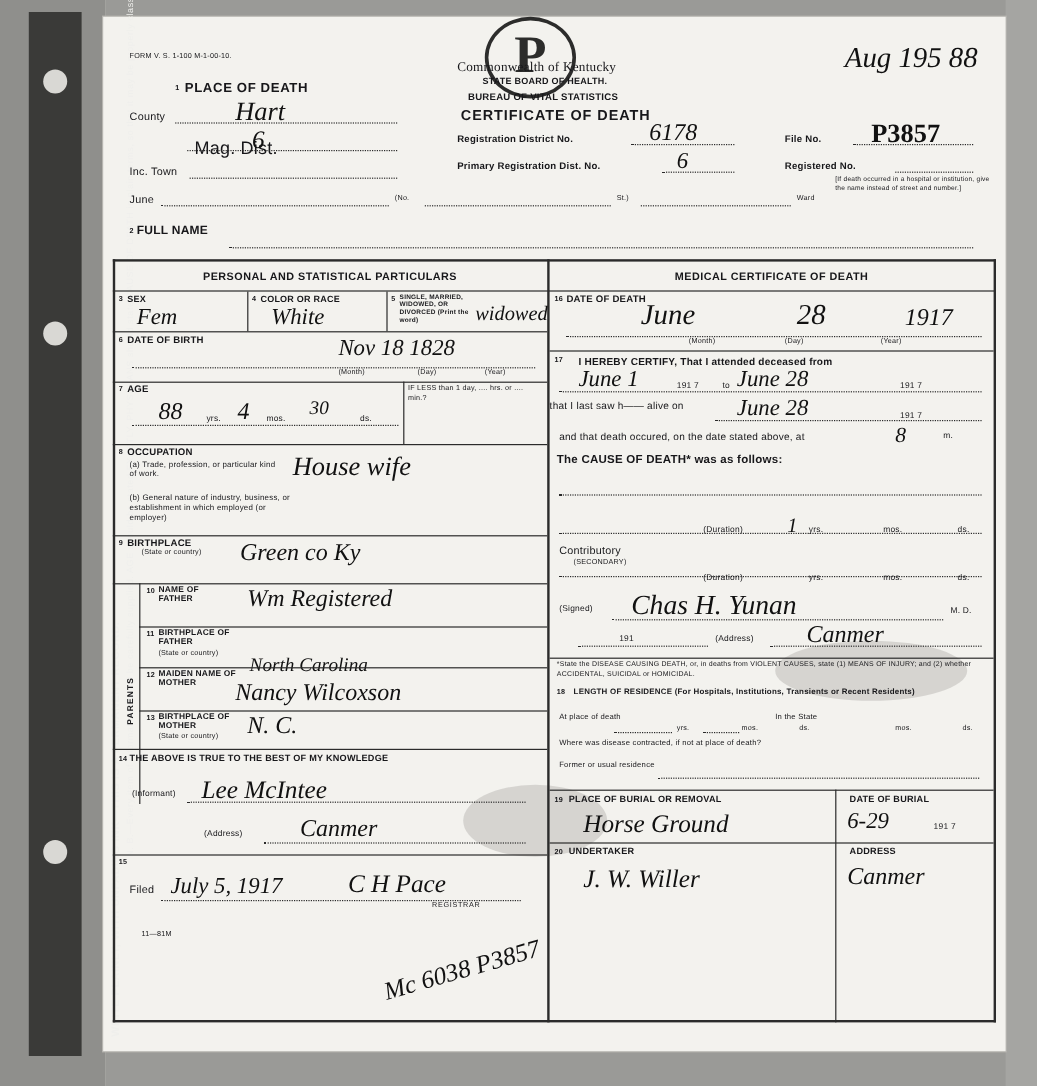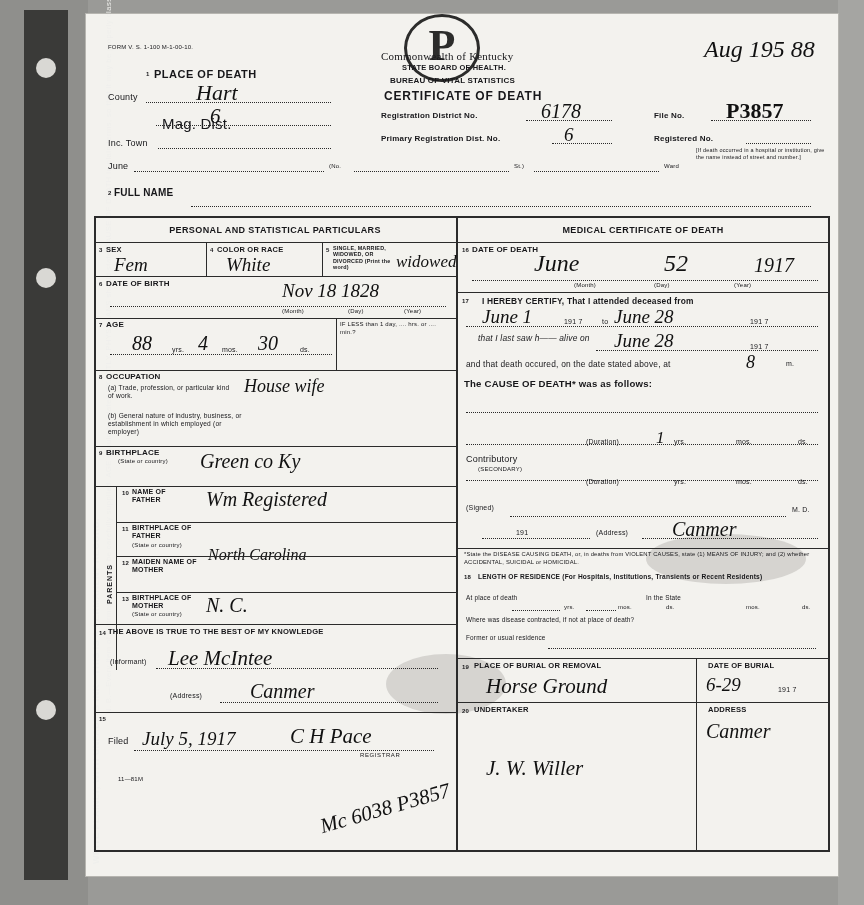--- a/index.html
+++ b/index.html
@@ -176,28 +176,28 @@
 
     <div class="lbl tiny" style="left:13px;top:308px;">7</div>
     <div class="lbl" style="left:20px;top:306px;font-size:8px;">AGE</div>
     <div class="rule" style="left:250px;top:304px;width:1px;height:52px;"></div>
     <div class="lbl norm" style="left:254px;top:307px;width:112px;font-size:6px;line-height:1.3;">IF LESS than 1 day, .... hrs. or .... min.?</div>
     <div class="dots" style="left:24px;top:340px;width:222px;"></div>
     <div class="hand" style="left:46px;top:318px;font-size:20px;">88</div>
     <div class="lbl norm sm" style="left:86px;top:332px;">yrs.</div>
     <div class="hand" style="left:112px;top:318px;font-size:20px;">4</div>
     <div class="lbl norm sm" style="left:136px;top:332px;">mos.</div>
-    <div class="hand" style="left:172px;top:318px;font-size:20px;">30</div>
+    <div class="hand" style="left:172px;top:318px;font-size:16px;">30</div>
     <div class="lbl norm sm" style="left:214px;top:332px;">ds.</div>
     <div class="rule" style="left:8px;top:356px;width:362px;height:1px;"></div>
 
     <div class="lbl tiny" style="left:13px;top:360px;">8</div>
     <div class="lbl" style="left:20px;top:358px;font-size:8px;">OCCUPATION</div>
     <div class="lbl norm" style="left:22px;top:370px;width:128px;font-size:6.6px;line-height:1.25;">(a) Trade, profession, or particular kind of work.</div>
-    <div class="hand" style="left:158px;top:362px;font-size:18px;">House wife</div>
+    <div class="hand" style="left:158px;top:362px;font-size:22px;">House wife</div>
     <div class="lbl norm" style="left:22px;top:398px;width:140px;font-size:6.6px;line-height:1.25;">(b) General nature of industry, business, or establishment in which employed (or employer)</div>
     <div class="hand" style="left:178px;top:398px;font-size:18px;"></div>
     <div class="rule" style="left:8px;top:432px;width:362px;height:1px;"></div>
 
     <div class="lbl tiny" style="left:13px;top:436px;">9</div>
     <div class="lbl" style="left:20px;top:434px;font-size:8px;">BIRTHPLACE</div>
     <div class="lbl norm tiny" style="left:32px;top:444px;">(State or country)</div>
     <div class="hand" style="left:114px;top:436px;font-size:20px;">Green co Ky</div>
     <div class="rule" style="left:8px;top:472px;width:362px;height:1px;"></div>
 
@@ -210,20 +210,21 @@
     <div class="rule" style="left:30px;top:508px;width:340px;height:1px;"></div>
 
     <div class="lbl tiny" style="left:36px;top:512px;">11</div>
     <div class="lbl" style="left:46px;top:510px;width:70px;font-size:7px;line-height:1.2;">BIRTHPLACE OF FATHER</div>
     <div class="lbl norm tiny" style="left:46px;top:528px;">(State or country)</div>
     <div class="hand" style="left:122px;top:532px;font-size:16px;">North Carolina</div>
     <div class="rule" style="left:30px;top:542px;width:340px;height:1px;"></div>
 
     <div class="lbl tiny" style="left:36px;top:546px;">12</div>
     <div class="lbl" style="left:46px;top:544px;width:66px;font-size:7px;line-height:1.2;">MAIDEN NAME OF MOTHER</div>
+    <div class="hand" style="left:110px;top:552px;font-size:20px;">Nancy Wilcoxson</div>
     <div class="rule" style="left:30px;top:578px;width:340px;height:1px;"></div>
 
     <div class="lbl tiny" style="left:36px;top:582px;">13</div>
     <div class="lbl" style="left:46px;top:580px;width:70px;font-size:7px;line-height:1.2;">BIRTHPLACE OF MOTHER</div>
     <div class="lbl norm tiny" style="left:46px;top:597px;">(State or country)</div>
     <div class="hand" style="left:120px;top:580px;font-size:20px;">N. C.</div>
     <div class="rule" style="left:8px;top:610px;width:362px;height:1px;"></div>
 
     <div class="lbl tiny" style="left:13px;top:616px;">14</div>
     <div class="lbl" style="left:22px;top:614px;font-size:7.6px;">THE ABOVE IS TRUE TO THE BEST OF MY KNOWLEDGE</div>
@@ -240,37 +241,37 @@
     <div class="dots" style="left:48px;top:736px;width:300px;"></div>
     <div class="hand" style="left:56px;top:714px;font-size:19px;">July 5, 1917</div>
     <div class="hand" style="left:204px;top:710px;font-size:21px;">C H Pace</div>
     <div class="lbl norm tiny" style="left:274px;top:738px;letter-spacing:.6px;">REGISTRAR</div>
     <div class="lbl norm tiny" style="left:32px;top:762px;">11—81M</div>
 
     <div class="lbl tiny" style="left:376px;top:233px;">16</div>
     <div class="lbl" style="left:386px;top:231px;font-size:8px;">DATE OF DEATH</div>
     <div class="dots" style="left:386px;top:266px;width:346px;"></div>
     <div class="hand" style="left:448px;top:236px;font-size:24px;">June</div>
-    <div class="hand" style="left:578px;top:236px;font-size:24px;">52</div>
+    <div class="hand" style="left:578px;top:236px;font-size:24px;">28</div>
     <div class="hand" style="left:668px;top:240px;font-size:20px;">1917</div>
     <div class="lbl norm tiny" style="left:488px;top:268px;">(Month)</div>
     <div class="lbl norm tiny" style="left:568px;top:268px;">(Day)</div>
     <div class="lbl norm tiny" style="left:648px;top:268px;">(Year)</div>
     <div class="rule" style="left:372px;top:278px;width:370px;height:1px;"></div>
 
     <div class="lbl tiny" style="left:376px;top:284px;">17</div>
     <div class="lbl" style="left:396px;top:283px;font-size:8.4px;">I HEREBY CERTIFY, That I attended deceased from</div>
     <div class="dots" style="left:380px;top:312px;width:352px;"></div>
     <div class="hand" style="left:396px;top:292px;font-size:19px;">June 1</div>
     <div class="lbl norm sm" style="left:478px;top:304px;">191 7</div>
     <div class="lbl norm sm" style="left:516px;top:304px;">to</div>
     <div class="hand" style="left:528px;top:292px;font-size:19px;">June 28</div>
     <div class="lbl norm sm" style="left:664px;top:304px;">191 7</div>
 
-    <div class="lbl norm" style="left:392px;top:320px;font-size:8.4px;font-style:italic;">that I last saw h—— alive on</div>
+    <div class="lbl norm" style="left:372px;top:320px;font-size:8.4px;">that I last saw h—— alive on</div>
     <div class="dots" style="left:510px;top:336px;width:222px;"></div>
     <div class="hand" style="left:528px;top:316px;font-size:19px;">June 28</div>
     <div class="lbl norm sm" style="left:664px;top:329px;">191 7</div>
 
     <div class="lbl norm" style="left:380px;top:346px;font-size:8.4px;">and that death occured, on the date stated above, at</div>
     <div class="hand" style="left:660px;top:338px;font-size:18px;">8</div>
     <div class="lbl norm sm" style="left:700px;top:346px;">m.</div>
 
     <div class="lbl" style="left:378px;top:364px;font-size:9.6px;">The CAUSE OF DEATH* was as follows:</div>
     <div class="dots" style="left:380px;top:398px;width:352px;"></div>
@@ -286,20 +287,21 @@
     <div class="lbl norm tiny" style="left:392px;top:452px;">(SECONDARY)</div>
     <div class="dots" style="left:380px;top:466px;width:352px;"></div>
     <div class="hand" style="left:466px;top:446px;font-size:18px;"></div>
     <div class="lbl norm sm" style="left:500px;top:464px;">(Duration)</div>
     <div class="lbl norm sm" style="left:588px;top:464px;">yrs.</div>
     <div class="lbl norm sm" style="left:650px;top:464px;">mos.</div>
     <div class="lbl norm sm" style="left:712px;top:464px;">ds.</div>
 
     <div class="lbl norm sm" style="left:380px;top:490px;">(Signed)</div>
     <div class="dots" style="left:424px;top:502px;width:276px;"></div>
+    <div class="hand" style="left:440px;top:478px;font-size:23px;">Chas H. Yunan</div>
     <div class="lbl norm sm" style="left:706px;top:492px;">M. D.</div>
 
     <div class="lbl norm sm" style="left:430px;top:515px;">191</div>
     <div class="dots" style="left:396px;top:524px;width:108px;"></div>
     <div class="lbl norm sm" style="left:510px;top:515px;">(Address)</div>
     <div class="dots" style="left:556px;top:524px;width:176px;"></div>
     <div class="hand" style="left:586px;top:504px;font-size:20px;">Canmer</div>
     <div class="rule" style="left:372px;top:534px;width:370px;height:1px;"></div>
 
     <div class="lbl norm" style="left:378px;top:537px;width:358px;font-size:5.8px;line-height:1.3;">*State the DISEASE CAUSING DEATH, or, in deaths from VIOLENT CAUSES, state (1) MEANS OF INJURY; and (2) whether ACCIDENTAL, SUICIDAL or HOMICIDAL.</div>
@@ -324,19 +326,19 @@
     <div class="lbl" style="left:388px;top:648px;font-size:7.6px;">PLACE OF BURIAL OR REMOVAL</div>
     <div class="lbl" style="left:622px;top:648px;font-size:7.6px;">DATE OF BURIAL</div>
     <div class="hand" style="left:400px;top:660px;font-size:21px;">Horse Ground</div>
     <div class="hand" style="left:620px;top:660px;font-size:19px;">6-29</div>
     <div class="lbl norm sm" style="left:692px;top:672px;">191 7</div>
     <div class="rule" style="left:372px;top:688px;width:370px;height:1px;"></div>
 
     <div class="lbl tiny" style="left:376px;top:694px;">20</div>
     <div class="lbl" style="left:388px;top:692px;font-size:7.6px;">UNDERTAKER</div>
     <div class="lbl" style="left:622px;top:692px;font-size:7.6px;">ADDRESS</div>
-    <div class="hand" style="left:400px;top:706px;font-size:21px;margin-top:36px;">J. W. Willer</div>
+    <div class="hand" style="left:400px;top:706px;font-size:21px;">J. W. Willer</div>
     <div class="hand" style="left:620px;top:706px;font-size:20px;">Canmer</div>
 
     <div class="hand" style="left:232px;top:782px;font-size:21px;transform:rotate(-16deg);">Mc 6038 P3857</div>
 
   </div>
 </div>
 
 </body></html>

